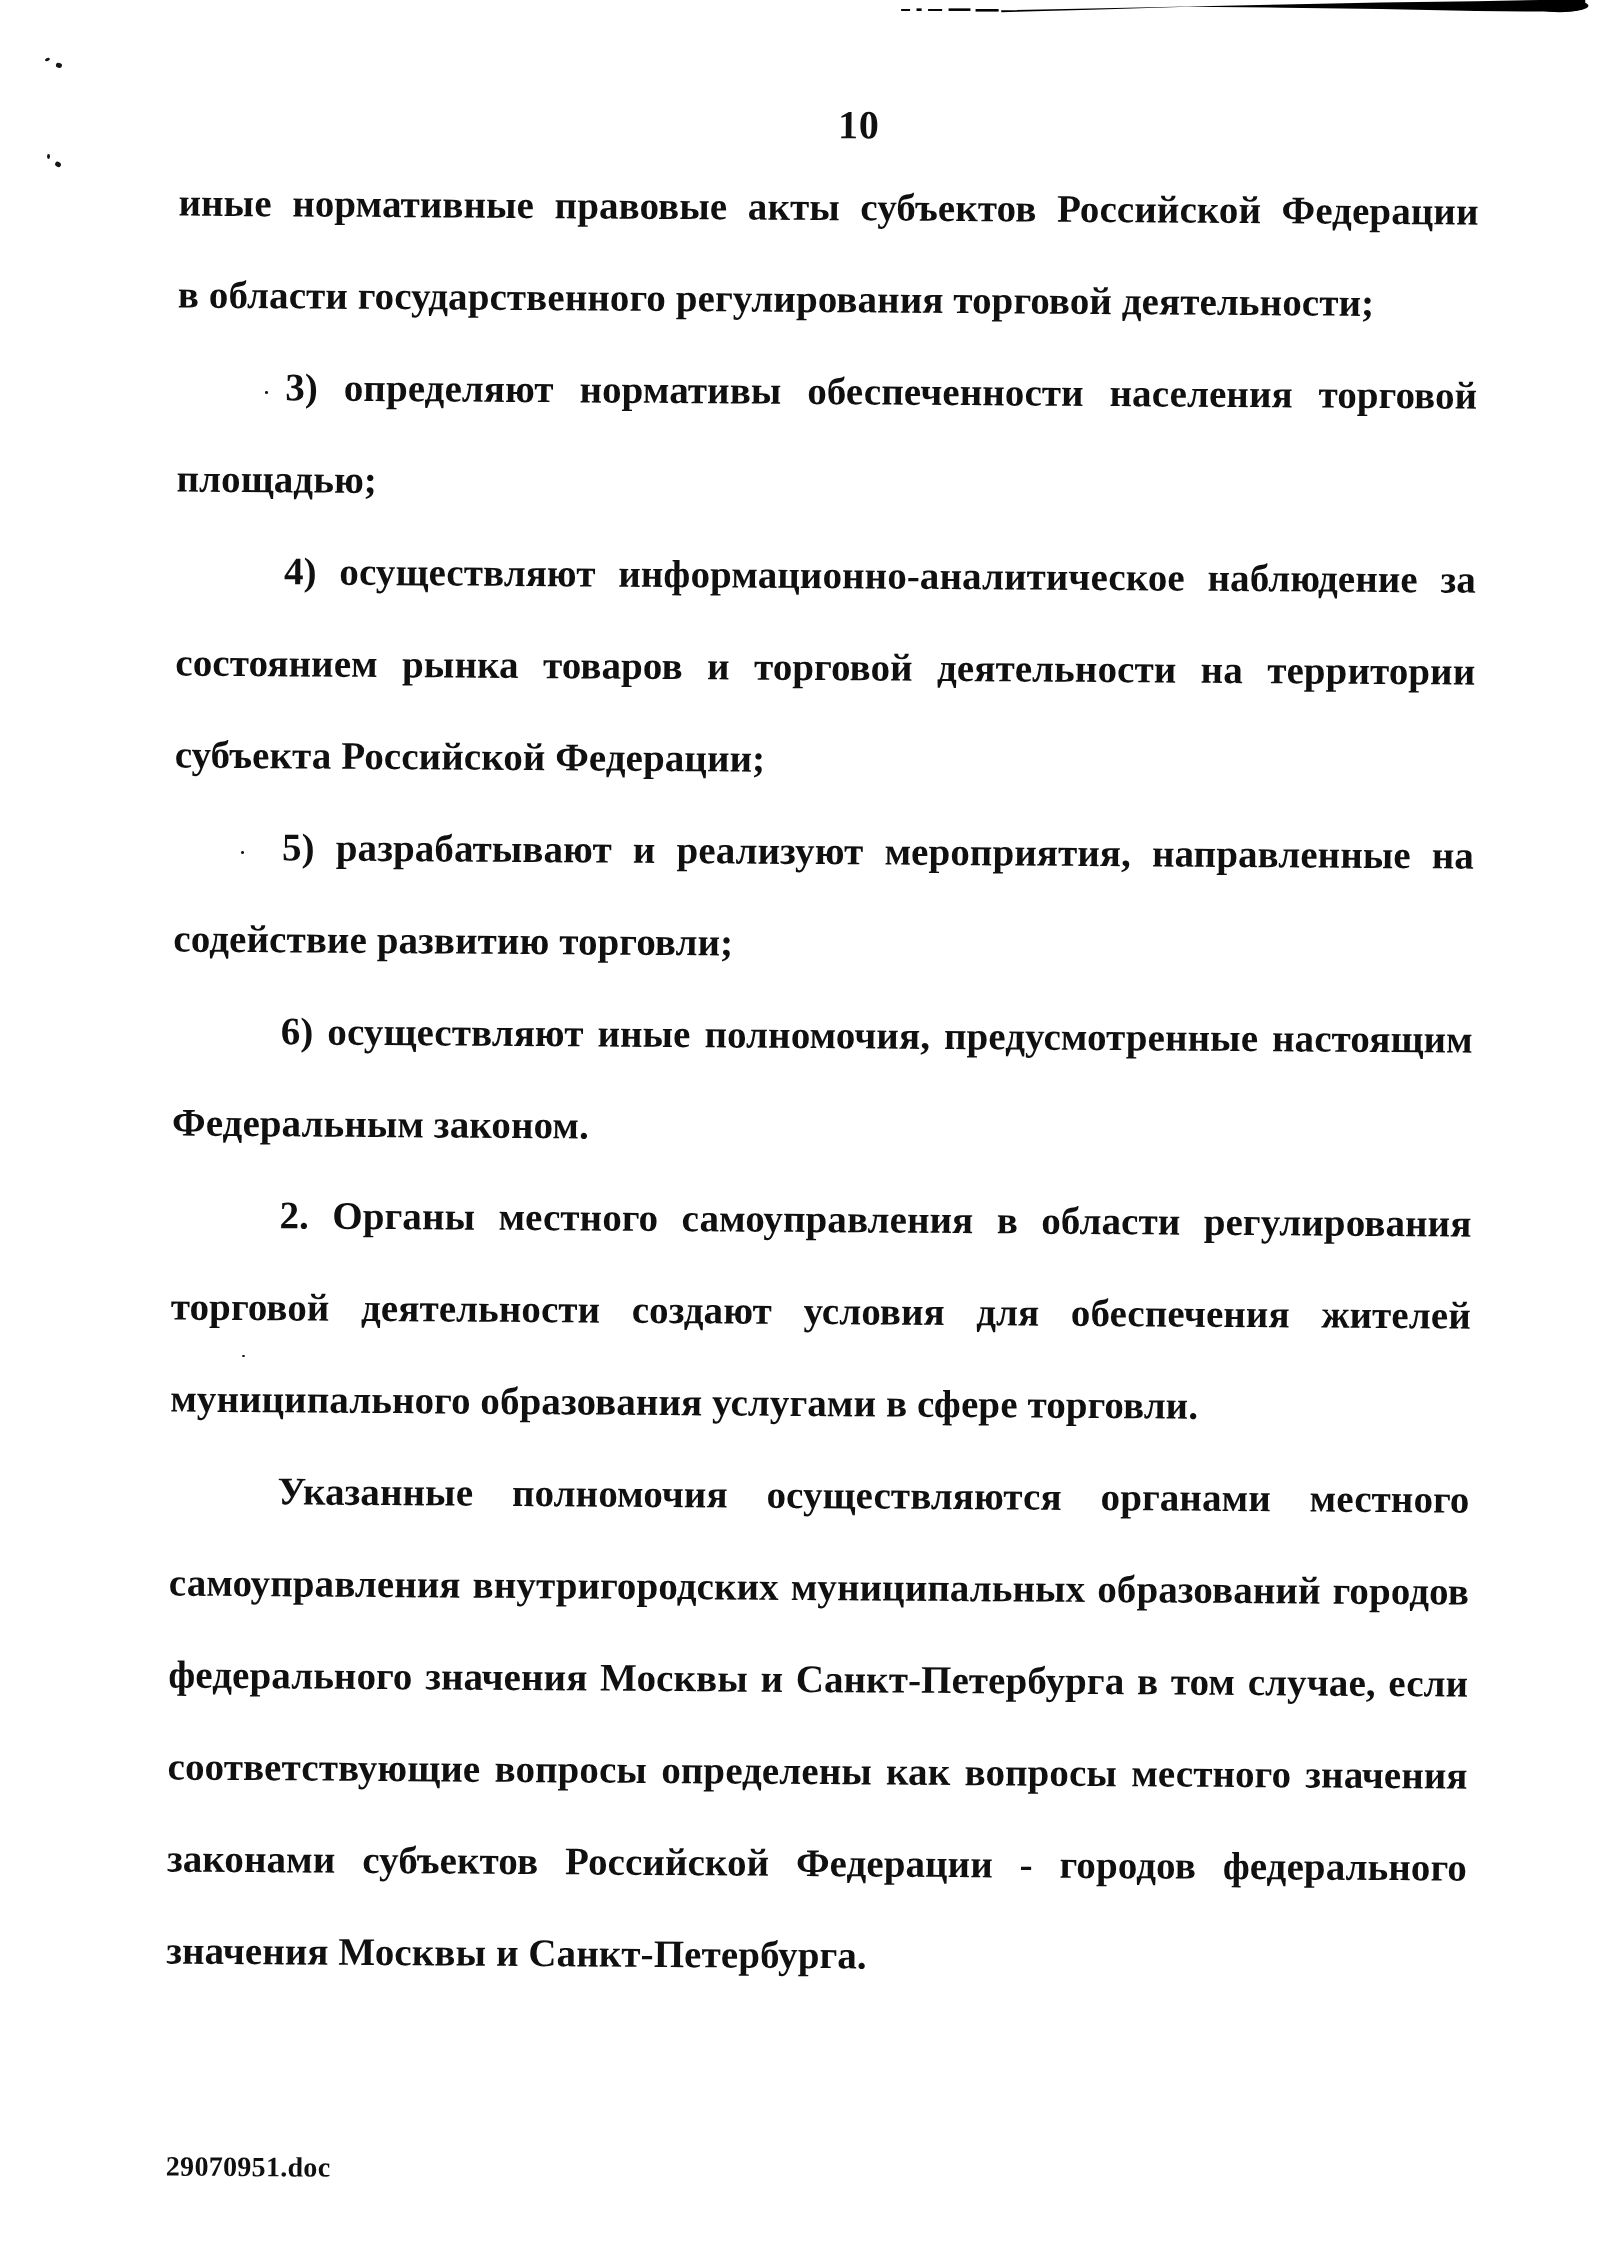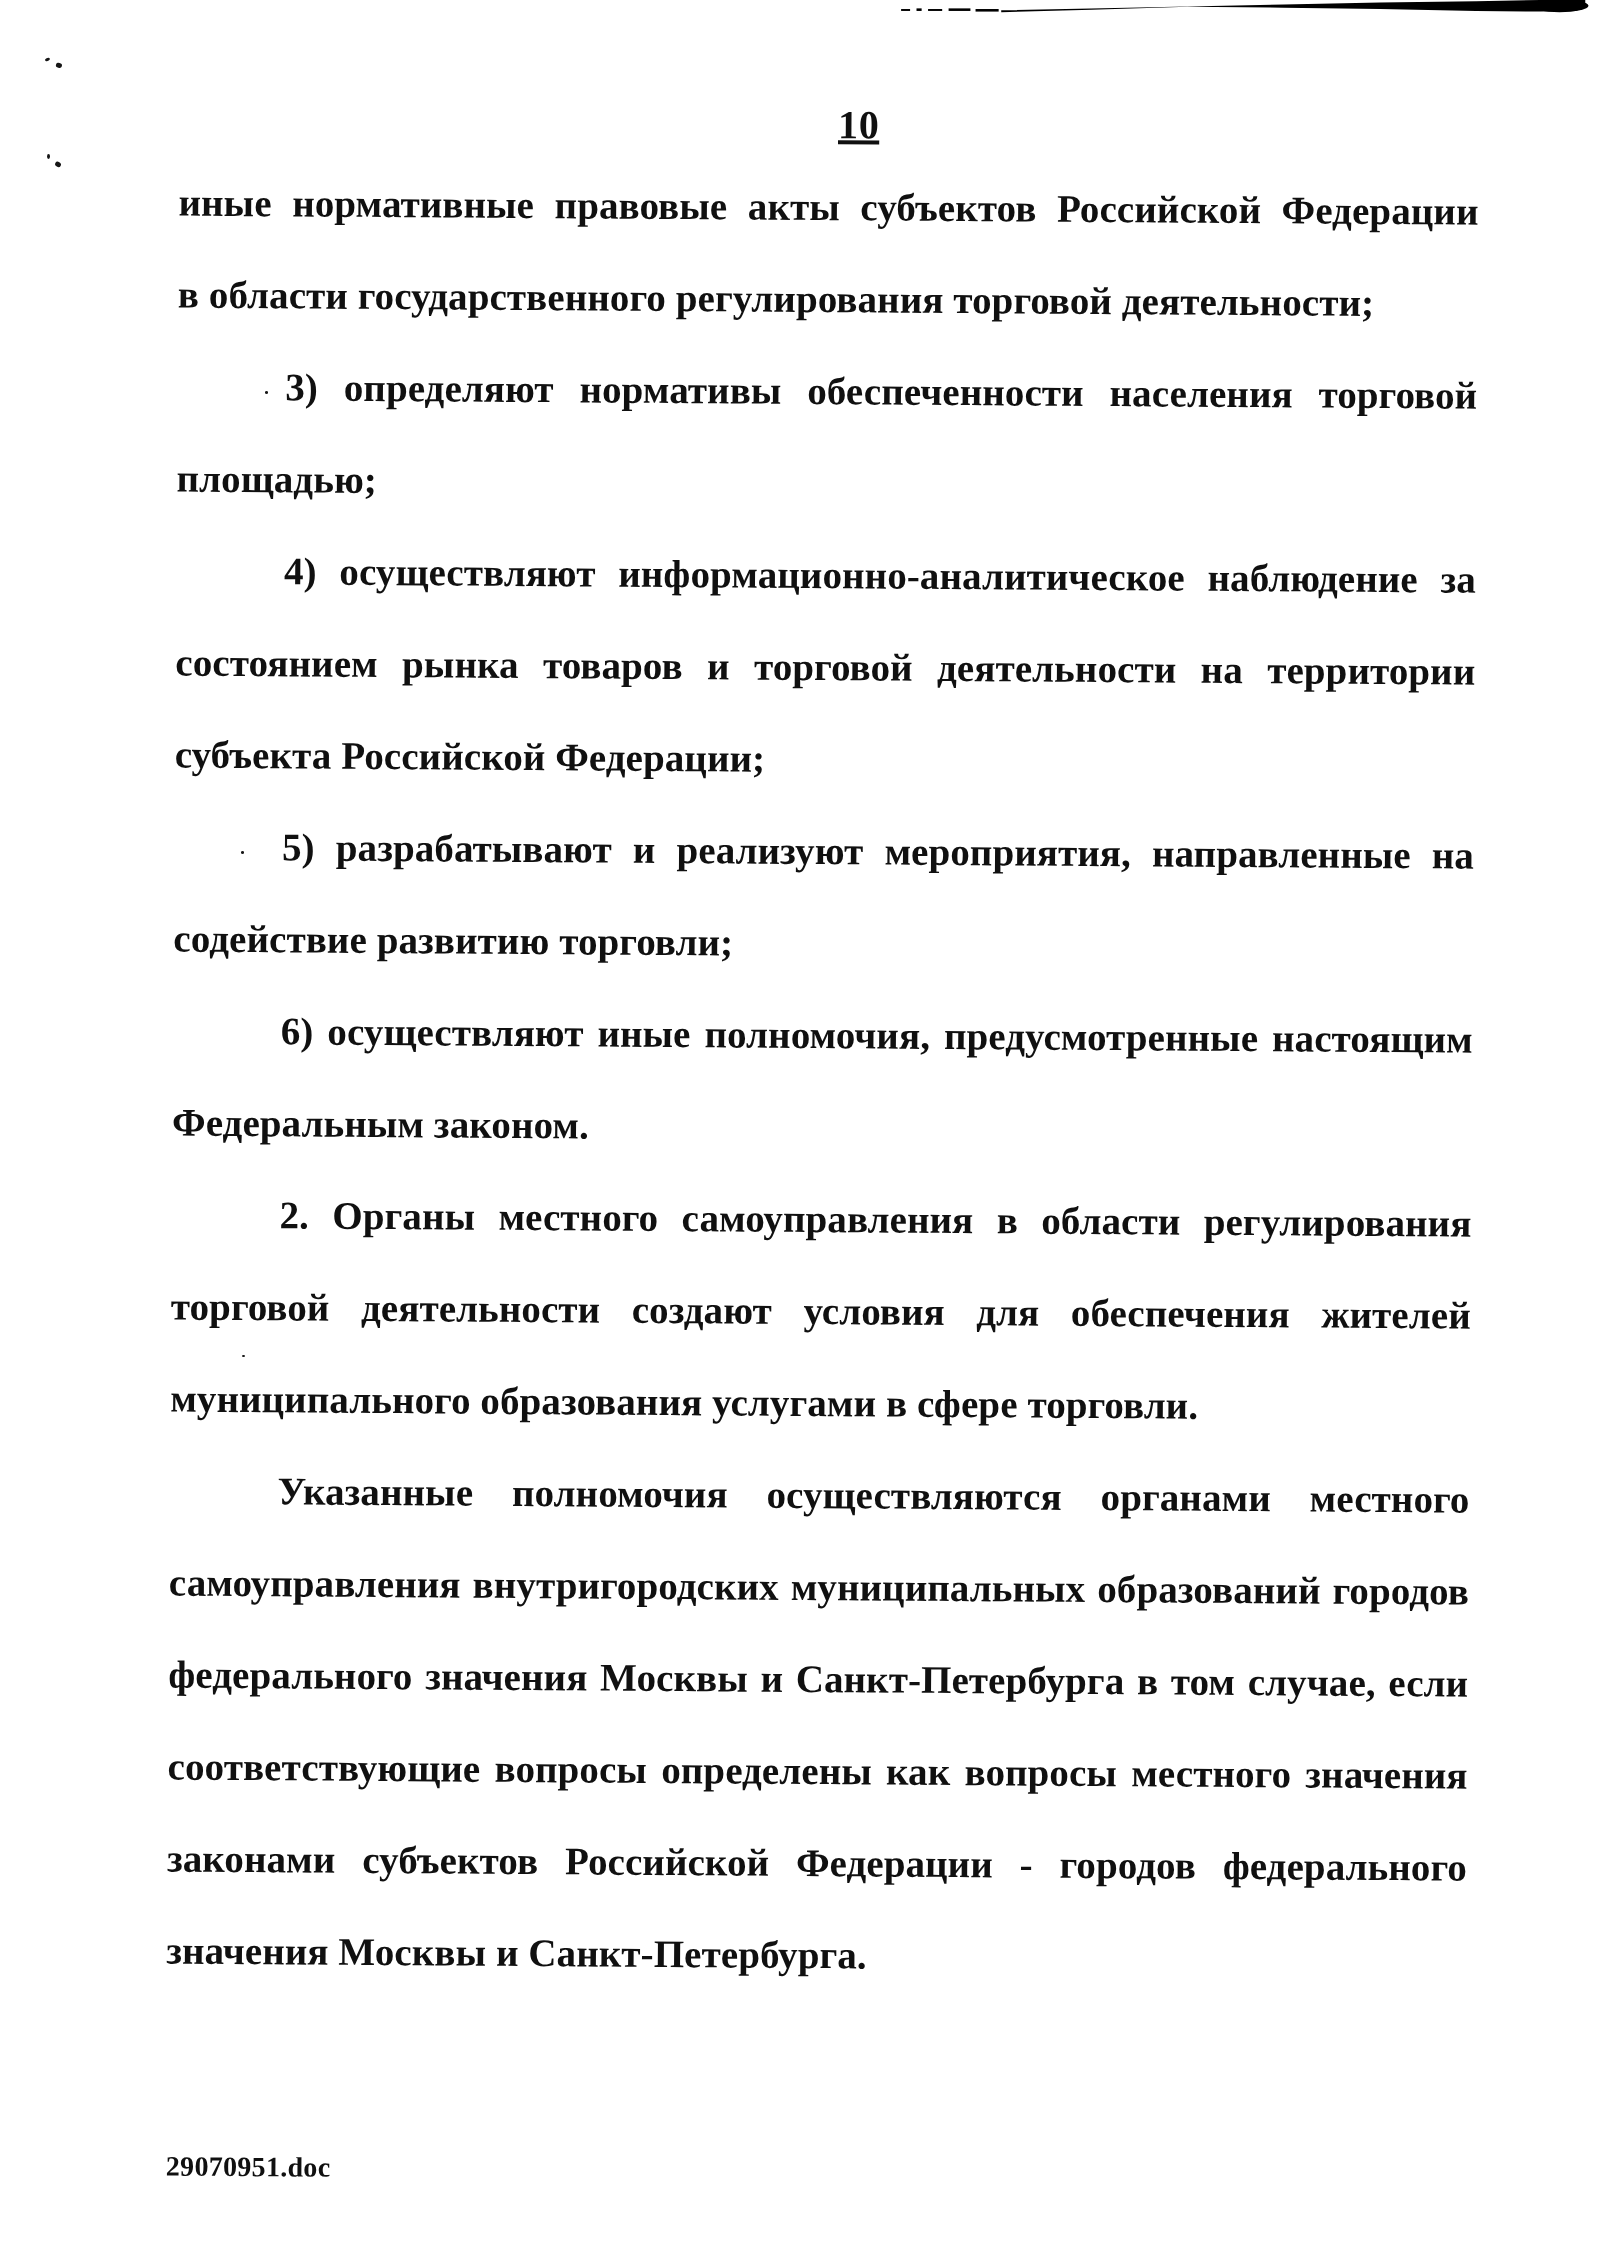--- a/index.html
+++ b/index.html
@@ -25,21 +25,20 @@
     transform: rotate(0.4deg);
     transform-origin: 809px 0px;
   }
   .page-number {
     position: absolute;
     left: 839px;
     top: 101px;
     font-size: 40px;
     font-weight: 700;
     letter-spacing: 0.6px;
-    text-decoration: underline;
   }
   .text-block {
     position: absolute;
     left: 180px;
     top: 161px;
     width: 1300px;
     font-size: 39px;
     font-weight: 700;
     line-height: 92px;
     letter-spacing: 0.1px;

